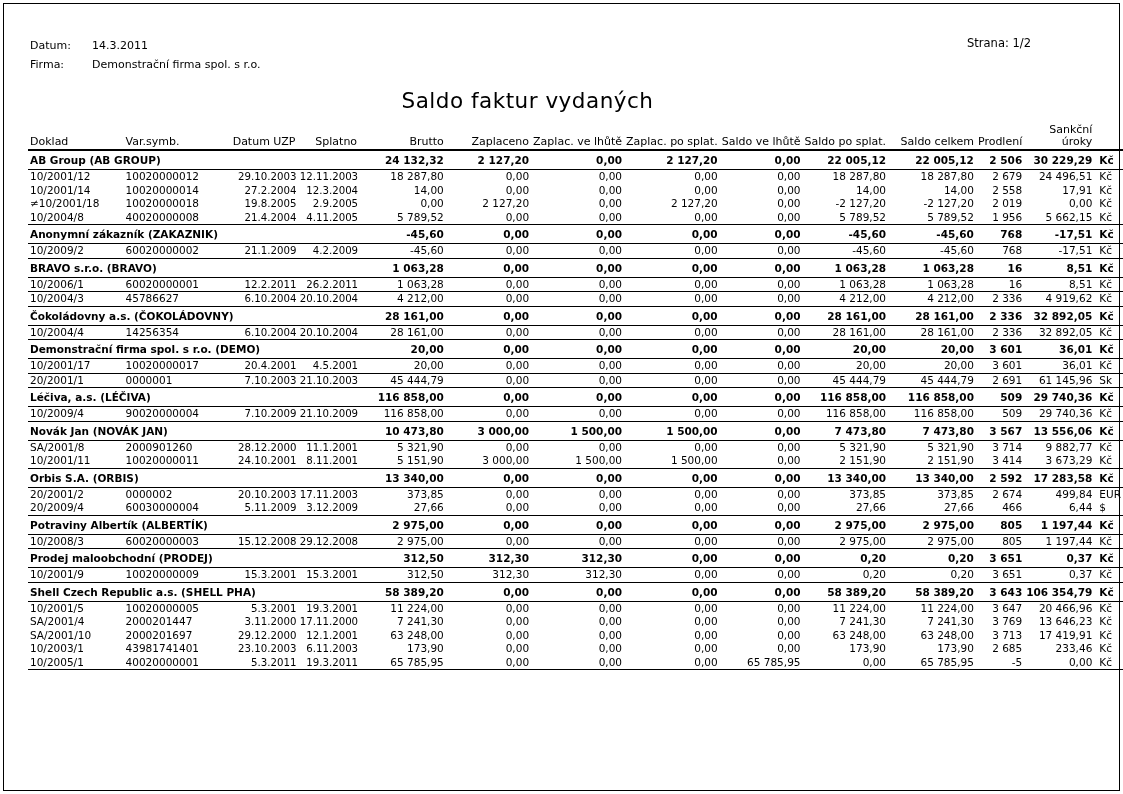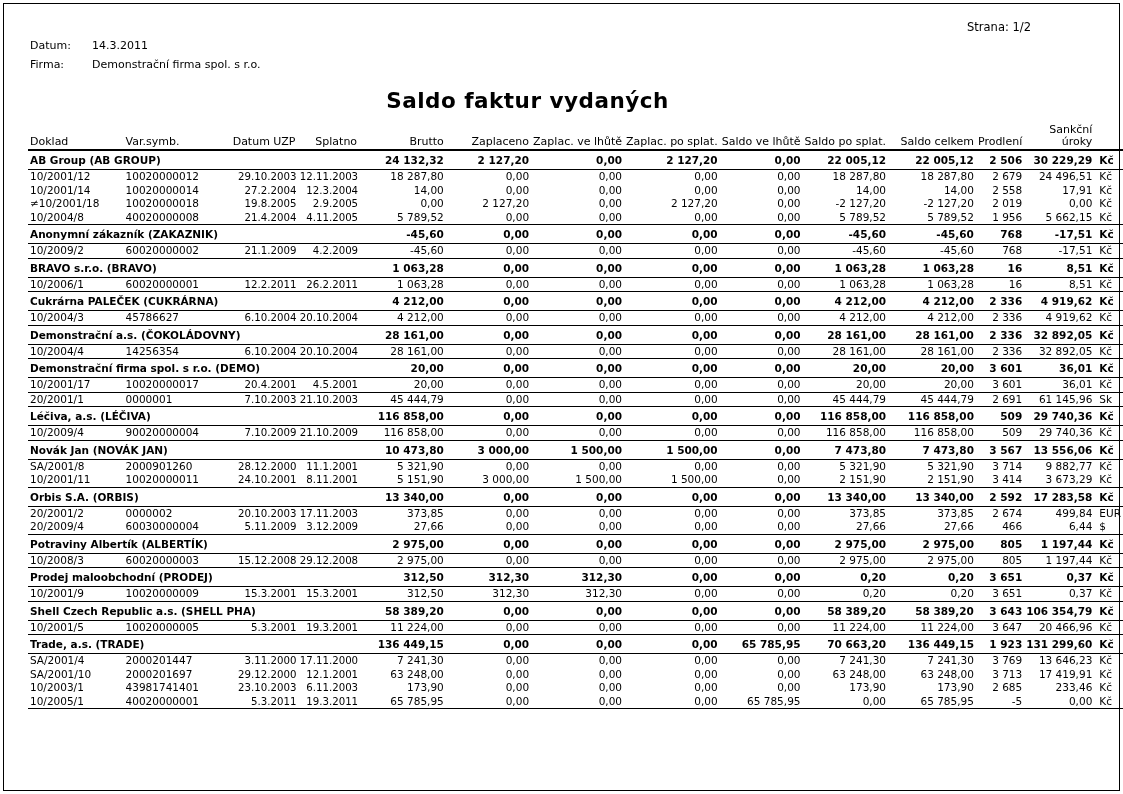--- a/index.html
+++ b/index.html
@@ -5,24 +5,24 @@
   html,body{margin:0;padding:0;}
   body{
     width:1123px;height:794px;background:#fff;color:#000;
     font-family:"DejaVu Sans","Liberation Sans",sans-serif;
     position:relative;overflow:hidden;
   }
   .frame{position:absolute;inset:3px;border:1px solid #000;}
   .meta{position:absolute;left:30px;top:36px;font-size:11px;}
   .meta-row{display:flex;line-height:19px;}
   .meta-label{width:62px;}
-  .strana{position:absolute;top:20px;right:92px;font-size:11.5px;}
+  .strana{position:absolute;top:36px;right:92px;font-size:11.5px;}
   .title{
     position:absolute;top:88px;left:0;width:1055px;text-align:center;
-    font-size:21.5px;font-weight:bold;letter-spacing:0.5px;
+    font-size:21.5px;font-weight:normal;letter-spacing:0.5px;
   }
   .table-wrap{position:absolute;left:28px;top:124px;}
   table{border-collapse:collapse;table-layout:fixed;}
   th,td{padding:0 2px;white-space:nowrap;}
   th{
     font-weight:normal;font-size:11px;vertical-align:bottom;
     line-height:11.5px;padding-bottom:2px;
   }
   thead tr{border-bottom:2.5px solid #000;}
   th.c12{white-space:normal;}
@@ -224,51 +224,38 @@
           <td class="ar">0,00</td>
           <td class="ar">0,00</td>
           <td class="ar">0,00</td>
           <td class="ar">0,00</td>
           <td class="ar">1 063,28</td>
           <td class="ar">1 063,28</td>
           <td class="ar">16</td>
           <td class="ar">8,51</td>
           <td class="al cur">Kč</td>
         </tr>
-        <tr class="group-row">
-          <td colspan="4" class="al">Cukrárna PALEČEK (CUKRÁRNA)</td>
-          <td class="ar">4 212,00</td>
-          <td class="ar">0,00</td>
-          <td class="ar">0,00</td>
-          <td class="ar">0,00</td>
-          <td class="ar">0,00</td>
-          <td class="ar">4 212,00</td>
-          <td class="ar">4 212,00</td>
-          <td class="ar">2 336</td>
-          <td class="ar">4 919,62</td>
-          <td class="al cur">Kč</td>
-        </tr>
         <tr class="detail-row last">
           <td class="al">10/2004/3</td>
           <td class="al">45786627</td>
           <td class="ar dcol">6.10.2004</td>
           <td class="ar dcol">20.10.2004</td>
           <td class="ar">4 212,00</td>
           <td class="ar">0,00</td>
           <td class="ar">0,00</td>
           <td class="ar">0,00</td>
           <td class="ar">0,00</td>
           <td class="ar">4 212,00</td>
           <td class="ar">4 212,00</td>
           <td class="ar">2 336</td>
           <td class="ar">4 919,62</td>
           <td class="al cur">Kč</td>
         </tr>
         <tr class="group-row">
-          <td colspan="4" class="al">Demonstrační a.s. (ČOKOLÁDOVNY)</td>
+          <td colspan="4" class="al">Čokoládovny a.s. (ČOKOLÁDOVNY)</td>
           <td class="ar">28 161,00</td>
           <td class="ar">0,00</td>
           <td class="ar">0,00</td>
           <td class="ar">0,00</td>
           <td class="ar">0,00</td>
           <td class="ar">28 161,00</td>
           <td class="ar">28 161,00</td>
           <td class="ar">2 336</td>
           <td class="ar">32 892,05</td>
           <td class="al cur">Kč</td>
@@ -533,33 +520,20 @@
           <td class="ar">0,00</td>
           <td class="ar">0,00</td>
           <td class="ar">0,00</td>
           <td class="ar">0,00</td>
           <td class="ar">11 224,00</td>
           <td class="ar">11 224,00</td>
           <td class="ar">3 647</td>
           <td class="ar">20 466,96</td>
           <td class="al cur">Kč</td>
         </tr>
-        <tr class="group-row">
-          <td colspan="4" class="al">Trade, a.s. (TRADE)</td>
-          <td class="ar">136 449,15</td>
-          <td class="ar">0,00</td>
-          <td class="ar">0,00</td>
-          <td class="ar">0,00</td>
-          <td class="ar">65 785,95</td>
-          <td class="ar">70 663,20</td>
-          <td class="ar">136 449,15</td>
-          <td class="ar">1 923</td>
-          <td class="ar">131 299,60</td>
-          <td class="al cur">Kč</td>
-        </tr>
         <tr class="detail-row">
           <td class="al">SA/2001/4</td>
           <td class="al">2000201447</td>
           <td class="ar dcol">3.11.2000</td>
           <td class="ar dcol">17.11.2000</td>
           <td class="ar">7 241,30</td>
           <td class="ar">0,00</td>
           <td class="ar">0,00</td>
           <td class="ar">0,00</td>
           <td class="ar">0,00</td>

